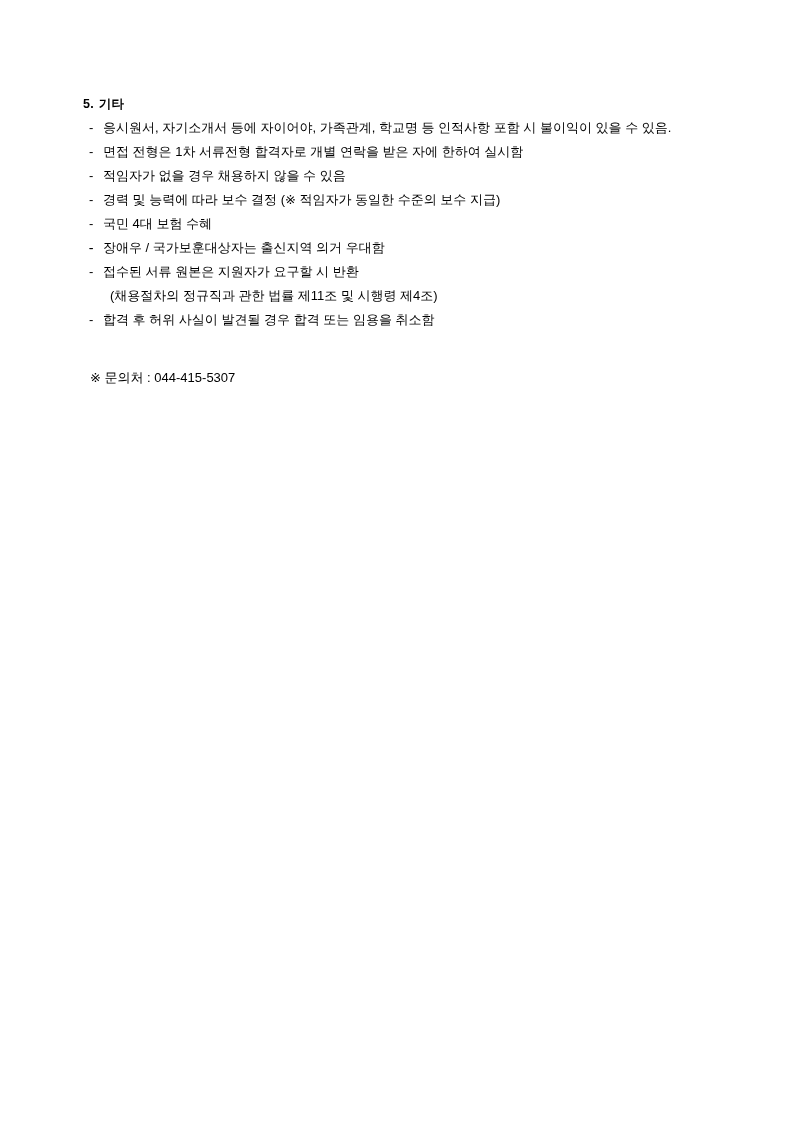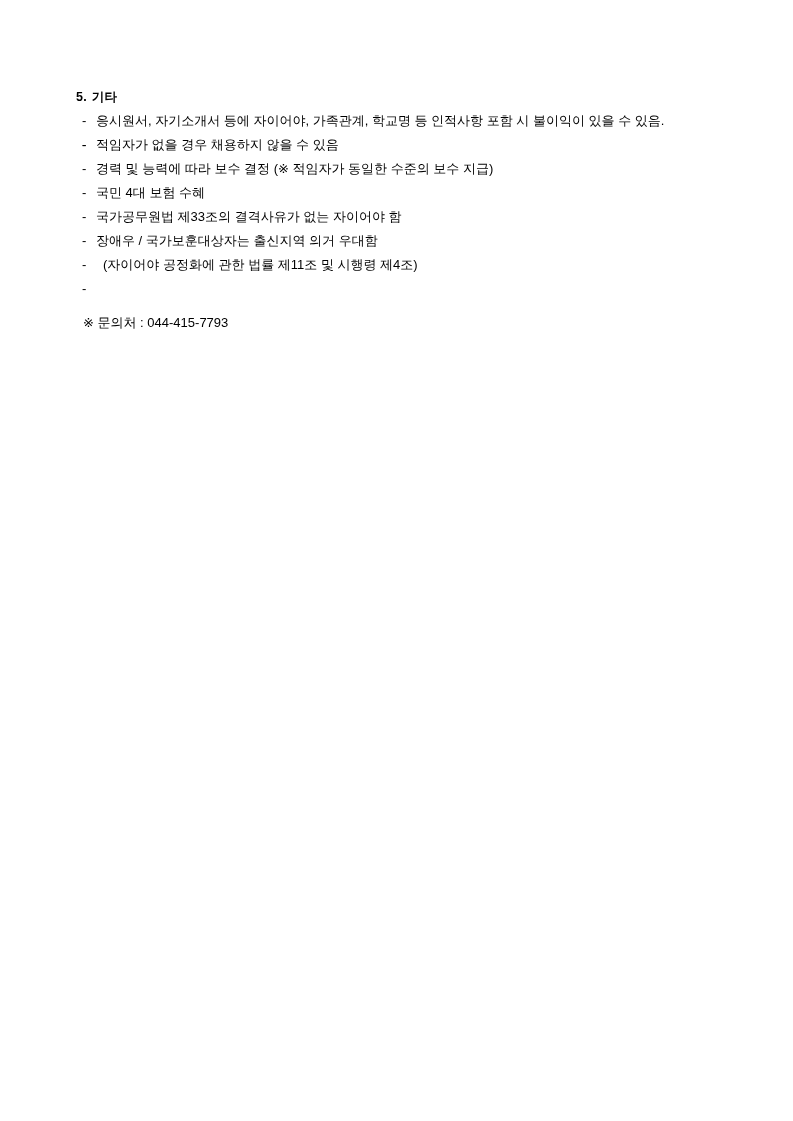--- a/index.html
+++ b/index.html
@@ -18,21 +18,21 @@
   .page {
     position: absolute;
     top: 0;
     left: 0;
     width: 793px;
     height: 1121px;
     box-sizing: border-box;
     padding: 82px 60px 0 68px;
   }
   .section {
-    margin: 8px;
+    margin: 15px;
   }
   .section-heading {
     font-size: 12.5px;
     font-weight: bold;
     letter-spacing: 0.2px;
     margin: 0 0 9px 0;
     line-height: 1.2;
   }
   .section-heading .num {
     margin-right: 5px;
@@ -77,50 +77,52 @@
       <span class="num">5.</span><span>기타</span>
     </div>
 
     <ul class="bullet-list">
       <li>
         <span class="dash">-</span>
         <span>응시원서, 자기소개서 등에 자이어야, 가족관계, 학교명 등 인적사항 포함 시 불이익이 있을 수 있음.</span>
       </li>
       <li>
         <span class="dash">-</span>
+        <span>면접 전형은 1차 서류전형 합격자로 개별 연락을 받은 자에 한하여 실시함</span>
       </li>
       <li>
         <span class="dash">-</span>
         <span>적임자가 없을 경우 채용하지 않을 수 있음</span>
       </li>
       <li>
         <span class="dash">-</span>
         <span>경력 및 능력에 따라 보수 결정 (※ 적임자가 동일한 수준의 보수 지급)</span>
       </li>
       <li>
         <span class="dash">-</span>
         <span>국민 4대 보험 수혜</span>
       </li>
       <li>
         <span class="dash">-</span>
-        <span>국가공무원법 제33조의 결격사유가 없는 자이어야 함</span>
       </li>
       <li>
         <span class="dash">-</span>
         <span>장애우 / 국가보훈대상자는 출신지역 의거 우대함</span>
       </li>
       <li>
         <span class="dash">-</span>
+        <span>접수된 서류 원본은 지원자가 요구할 시 반환</span>
       </li>
       <li class="continuation">
         
-        <span>(자이어야 공정화에 관한 법률 제11조 및 시행령 제4조)</span>
+        <span>(채용절차의 정규직과 관한 법률 제11조 및 시행령 제4조)</span>
       </li>
       <li>
         <span class="dash">-</span>
+        <span>합격 후 허위 사실이 발견될 경우 합격 또는 임용을 취소함</span>
       </li>
     </ul>
 
-    <div class="contact">※ 문의처 : 044-415-7793</div>
+    <div class="contact">※ 문의처 : 044-415-5307</div>
 
   </div>
 
 </div>
 
 </body></html>

